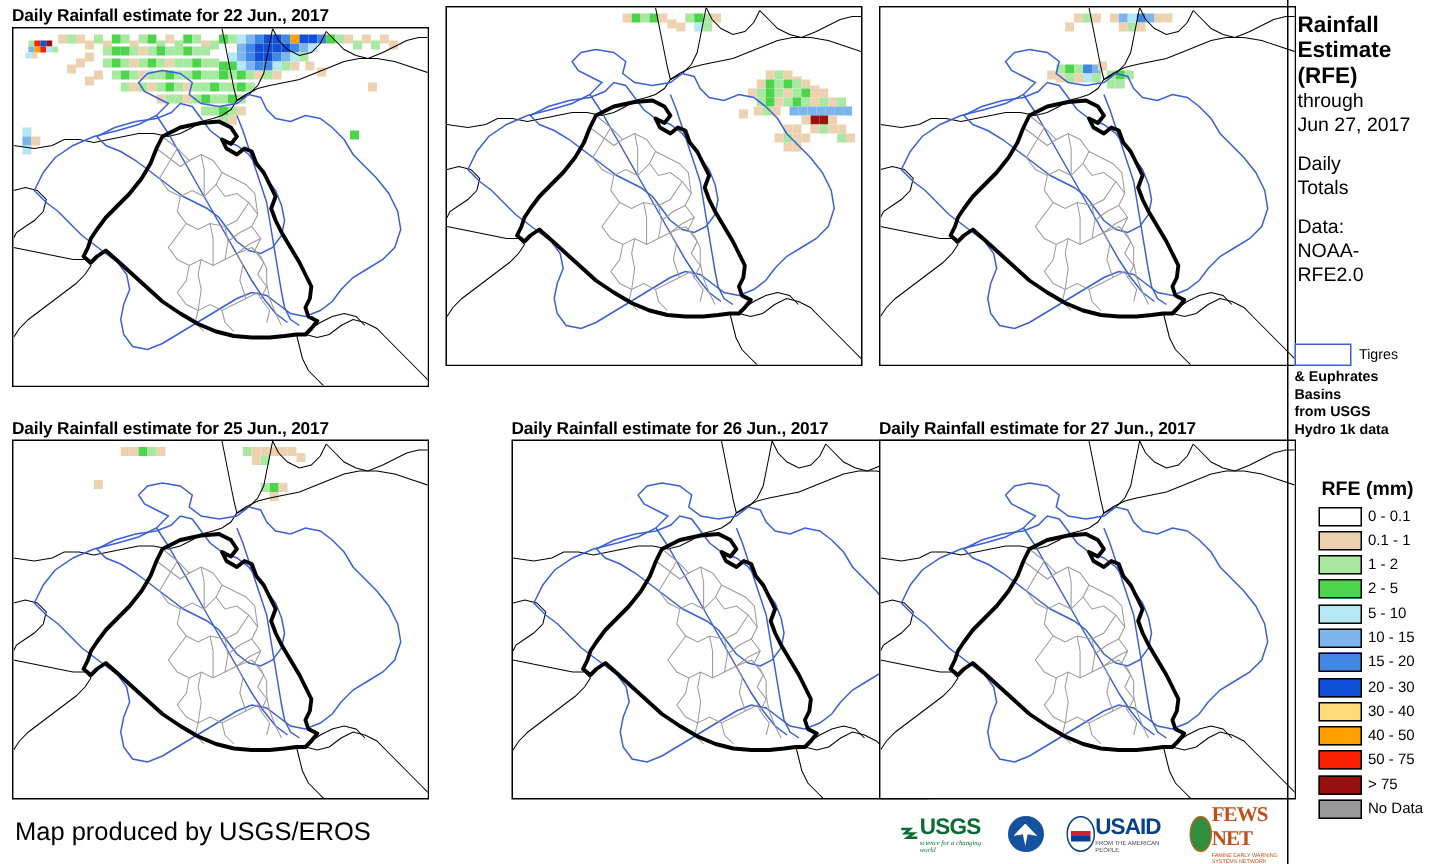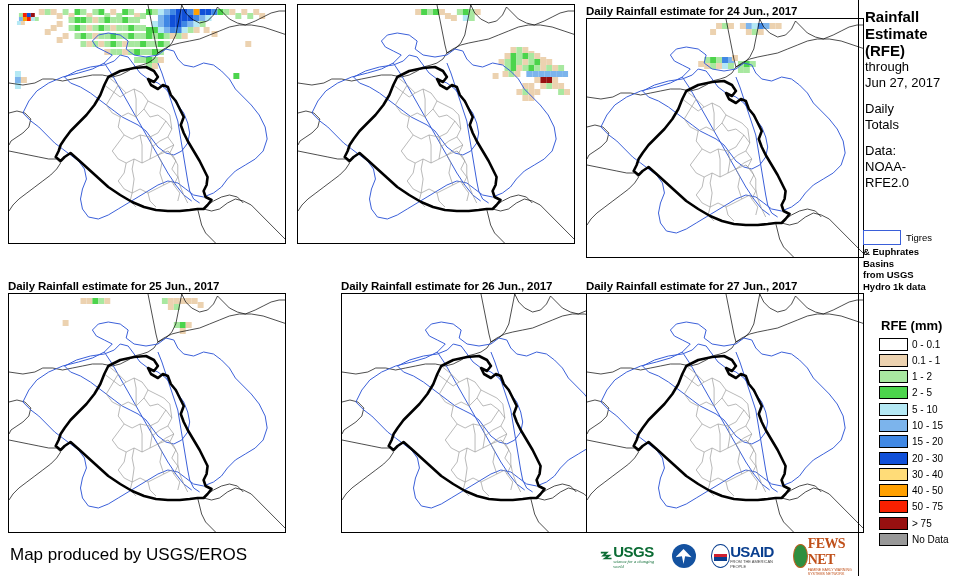--- a/index.html
+++ b/index.html
@@ -58,20 +58,21 @@
                  border:1.6px solid #c06020;}
   .lg-fews-txt{font:bold 14px "Liberation Serif",serif;color:#c0501a;letter-spacing:-0.6px;}
   .lg-fews-txt small{display:block;font:normal 3.6px "Liberation Sans",sans-serif;
                      color:#c0501a;letter-spacing:0;}
 </style>
 </head>
 <body>
 
 <div id="panels">
     <div class="panel" style="left: 8px; top: 4px;">
+      <div class="panel-title">Daily Rainfall estimate for 22 Jun., 2017</div>
       <div class="panel-frame" style="width: 278px; height: 240px;">
         <svg width="278" height="240" viewBox="0 0 280 240" preserveAspectRatio="none">
      <rect x="0" y="0" width="280" height="240" fill="#fff"></rect>
      <g>
             <rect x="10" y="8" width="4" height="4" fill="#a8e8a0"></rect>
             <rect x="14" y="8" width="4" height="4" fill="#f82000"></rect>
             <rect x="18" y="8" width="4" height="4" fill="#1050d8"></rect>
             <rect x="22" y="8" width="4" height="4" fill="#981010"></rect>
             <rect x="10" y="12" width="4" height="4" fill="#7cb4ec"></rect>
             <rect x="14" y="12" width="4" height="4" fill="#ffa000"></rect>
@@ -409,21 +410,20 @@
        <path d="M 140,188 L 142,196 L 148,202"></path>
        <path d="M 160,146 L 166,152 L 170,160 L 170,170 L 172,180 L 176,190 L 180,198"></path>
      </g>
      <g>
        <path d="M 100,72 L 112,66 L 126,63 L 138,62 L 146,66 L 150,72 L 146,77 L 140,74 L 143,80 L 150,84 L 155,80 L 160,82 L 163,90 L 168,96 L 172,104 L 176,112 L 173,120 L 176,128 L 180,136 L 186,146 L 192,156 L 196,164 L 200,172 L 199,180 L 196,186 L 198,192 L 204,195 L 200,200 L 196,204 L 190,204 L 182,205 L 172,206 L 160,206 L 148,205 L 136,202 L 124,197 L 112,190 L 100,182 L 90,173 L 80,164 L 70,155 L 62,148 L 56,152 L 52,156 L 47,152 L 50,146 L 52,140 L 56,134 L 62,126 L 70,118 L 78,110 L 86,100 L 92,90 L 96,80 Z" fill="none" stroke="#000" stroke-width="2.6" stroke-linejoin="round" stroke-linecap="round"></path>
      </g>
    </svg>
       </div>
     </div>
     <div class="panel" style="left: 586px; top: 4px;">
-      <div class="panel-title">Daily Rainfall estimate for 24 Jun., 2017</div>
       <div class="panel-frame" style="width: 278px; height: 240px;">
         <svg width="278" height="240" viewBox="0 0 280 240" preserveAspectRatio="none">
      <rect x="0" y="0" width="280" height="240" fill="#fff"></rect>
      <g>
             <rect x="130" y="4" width="6" height="6" fill="#ecd2b0"></rect>
             <rect x="136" y="4" width="6" height="6" fill="#a8e8a0"></rect>
             <rect x="142" y="4" width="6" height="6" fill="#ecd2b0"></rect>
             <rect x="154" y="4" width="6" height="6" fill="#ecd2b0"></rect>
             <rect x="160" y="4" width="6" height="6" fill="#7cb4ec"></rect>
             <rect x="166" y="4" width="6" height="6" fill="#b4e8f4"></rect>

